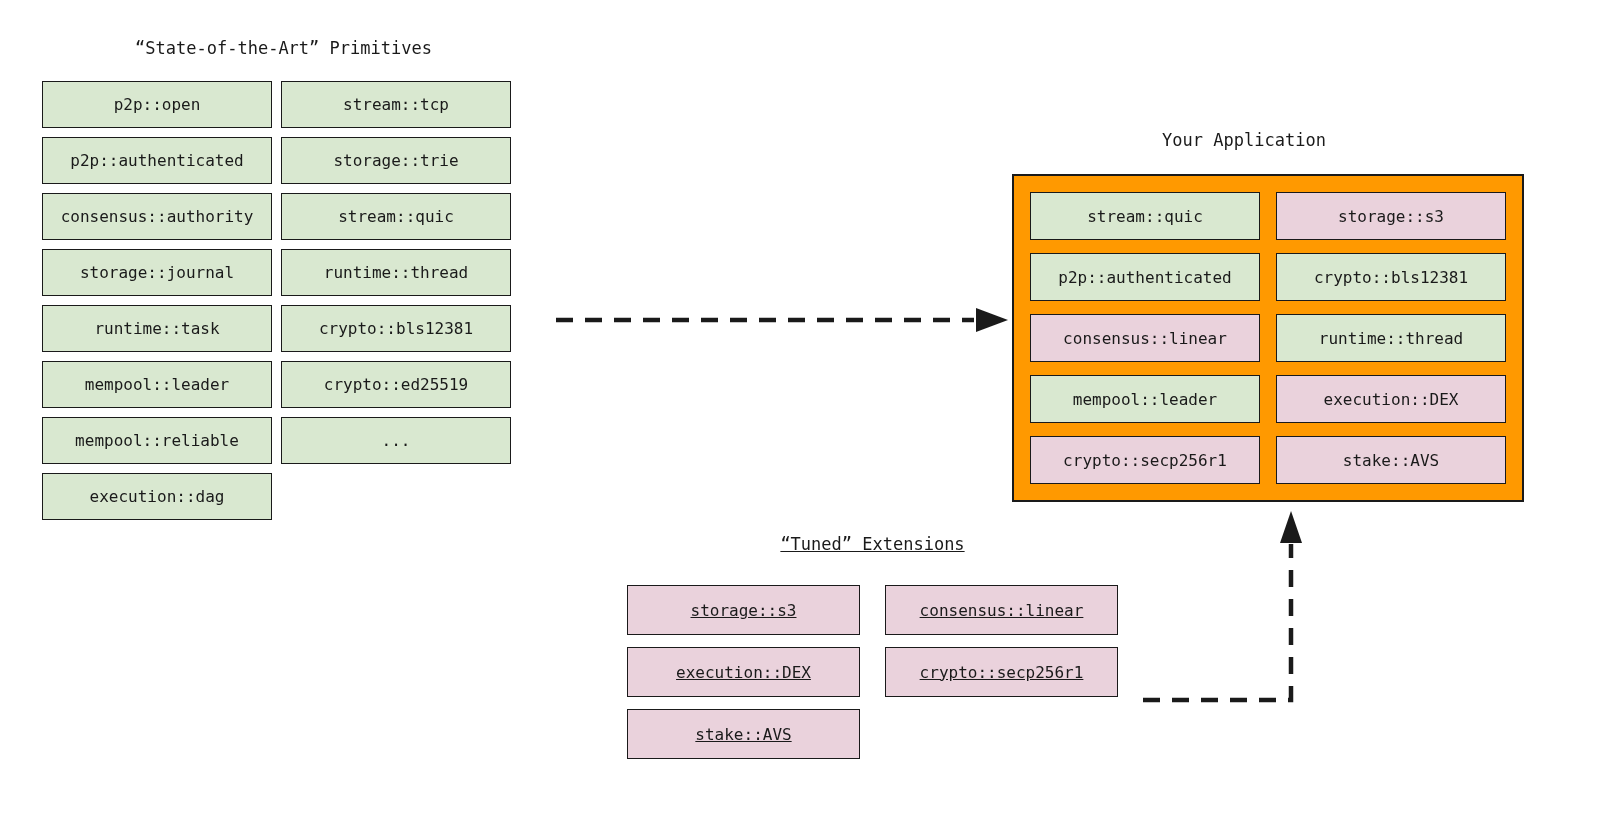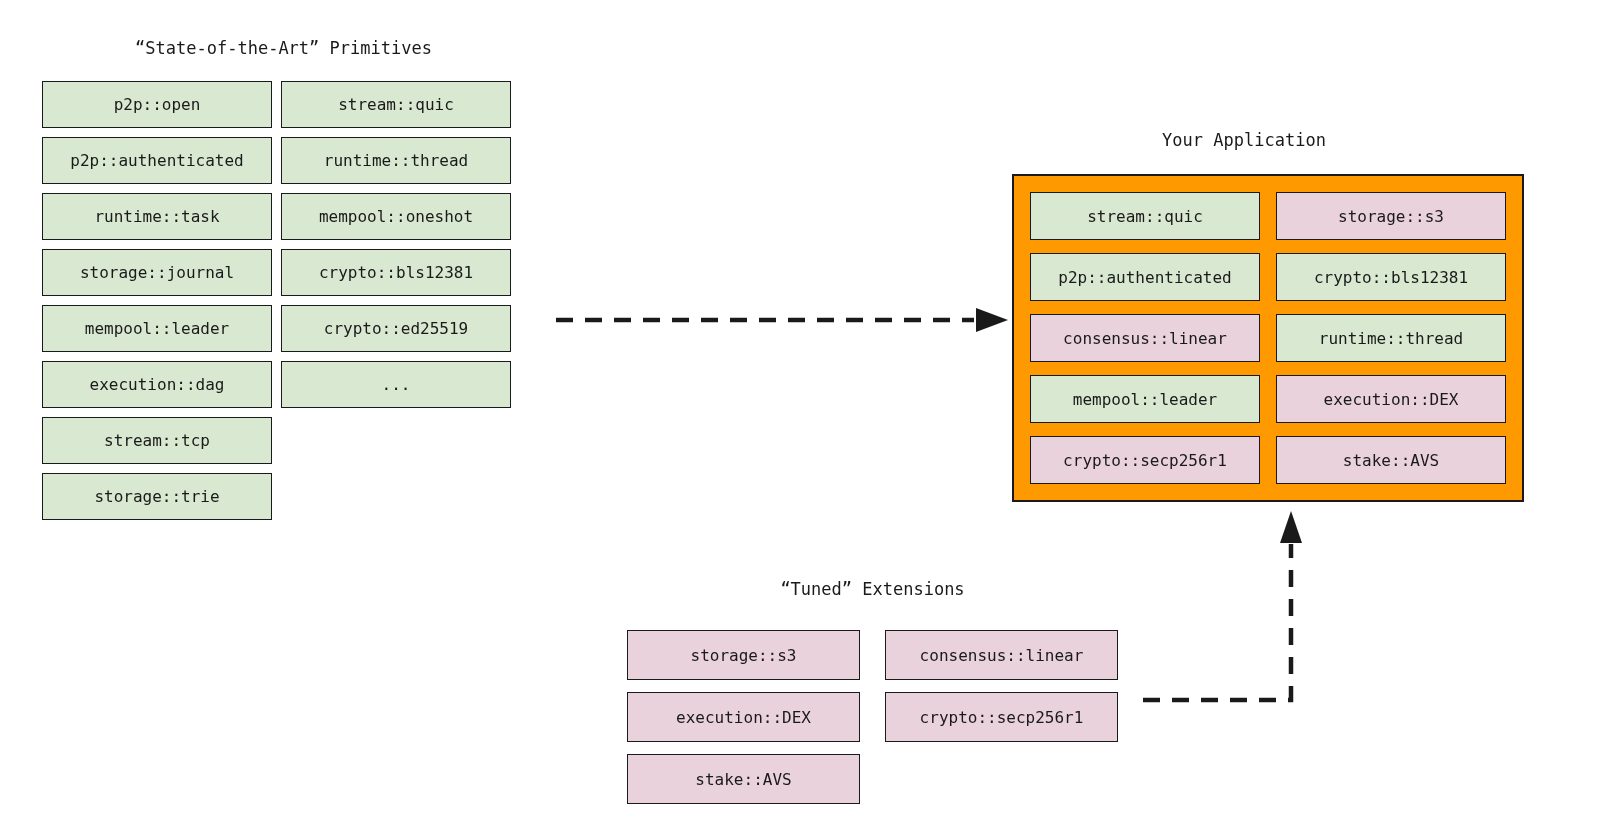--- a/index.html
+++ b/index.html
@@ -70,21 +70,21 @@
     padding: 16px;
     display: grid;
     grid-auto-flow: column;
     grid-template-columns: 230px 230px;
     grid-template-rows: repeat(5, 48px);
     column-gap: 16px;
     row-gap: 13px;
   }
 
   
-  #extensions { left: 627px; top: 577px; width: 491px; }
+  #extensions { left: 627px; top: 532px; width: 491px; text-decoration: underline; }
   #extensions .grid {
     margin-top: 29px;
     grid-template-columns: 233px 233px;
     grid-template-rows: repeat(3, 50px);
     column-gap: 25px;
     row-gap: 12px;
   }
 
   
   #arrows {
@@ -104,29 +104,30 @@
 </head>
 <body>
 
 <div id="canvas">
 
   <div class="group" id="primitives">
     <div class="title">“State-of-the-Art” Primitives</div>
     <div class="grid">
       <div class="box green">p2p::open</div>
       <div class="box green">p2p::authenticated</div>
+      <div class="box green">consensus::authority</div>
+      <div class="box green">storage::journal</div>
       <div class="box green">runtime::task</div>
-      <div class="box green">storage::journal</div>
       <div class="box green">mempool::leader</div>
+      <div class="box green">mempool::reliable</div>
       <div class="box green">execution::dag</div>
       <div class="box green">stream::tcp</div>
       <div class="box green">storage::trie</div>
       <div class="box green">stream::quic</div>
       <div class="box green">runtime::thread</div>
-      <div class="box green">mempool::oneshot</div>
       <div class="box green">crypto::bls12381</div>
       <div class="box green">crypto::ed25519</div>
       <div class="box green">...</div>
     </div>
   </div>
 
   <div class="group" id="application">
     <div class="title">Your Application</div>
     <div class="frame">
       <div class="box green">stream::quic</div>

